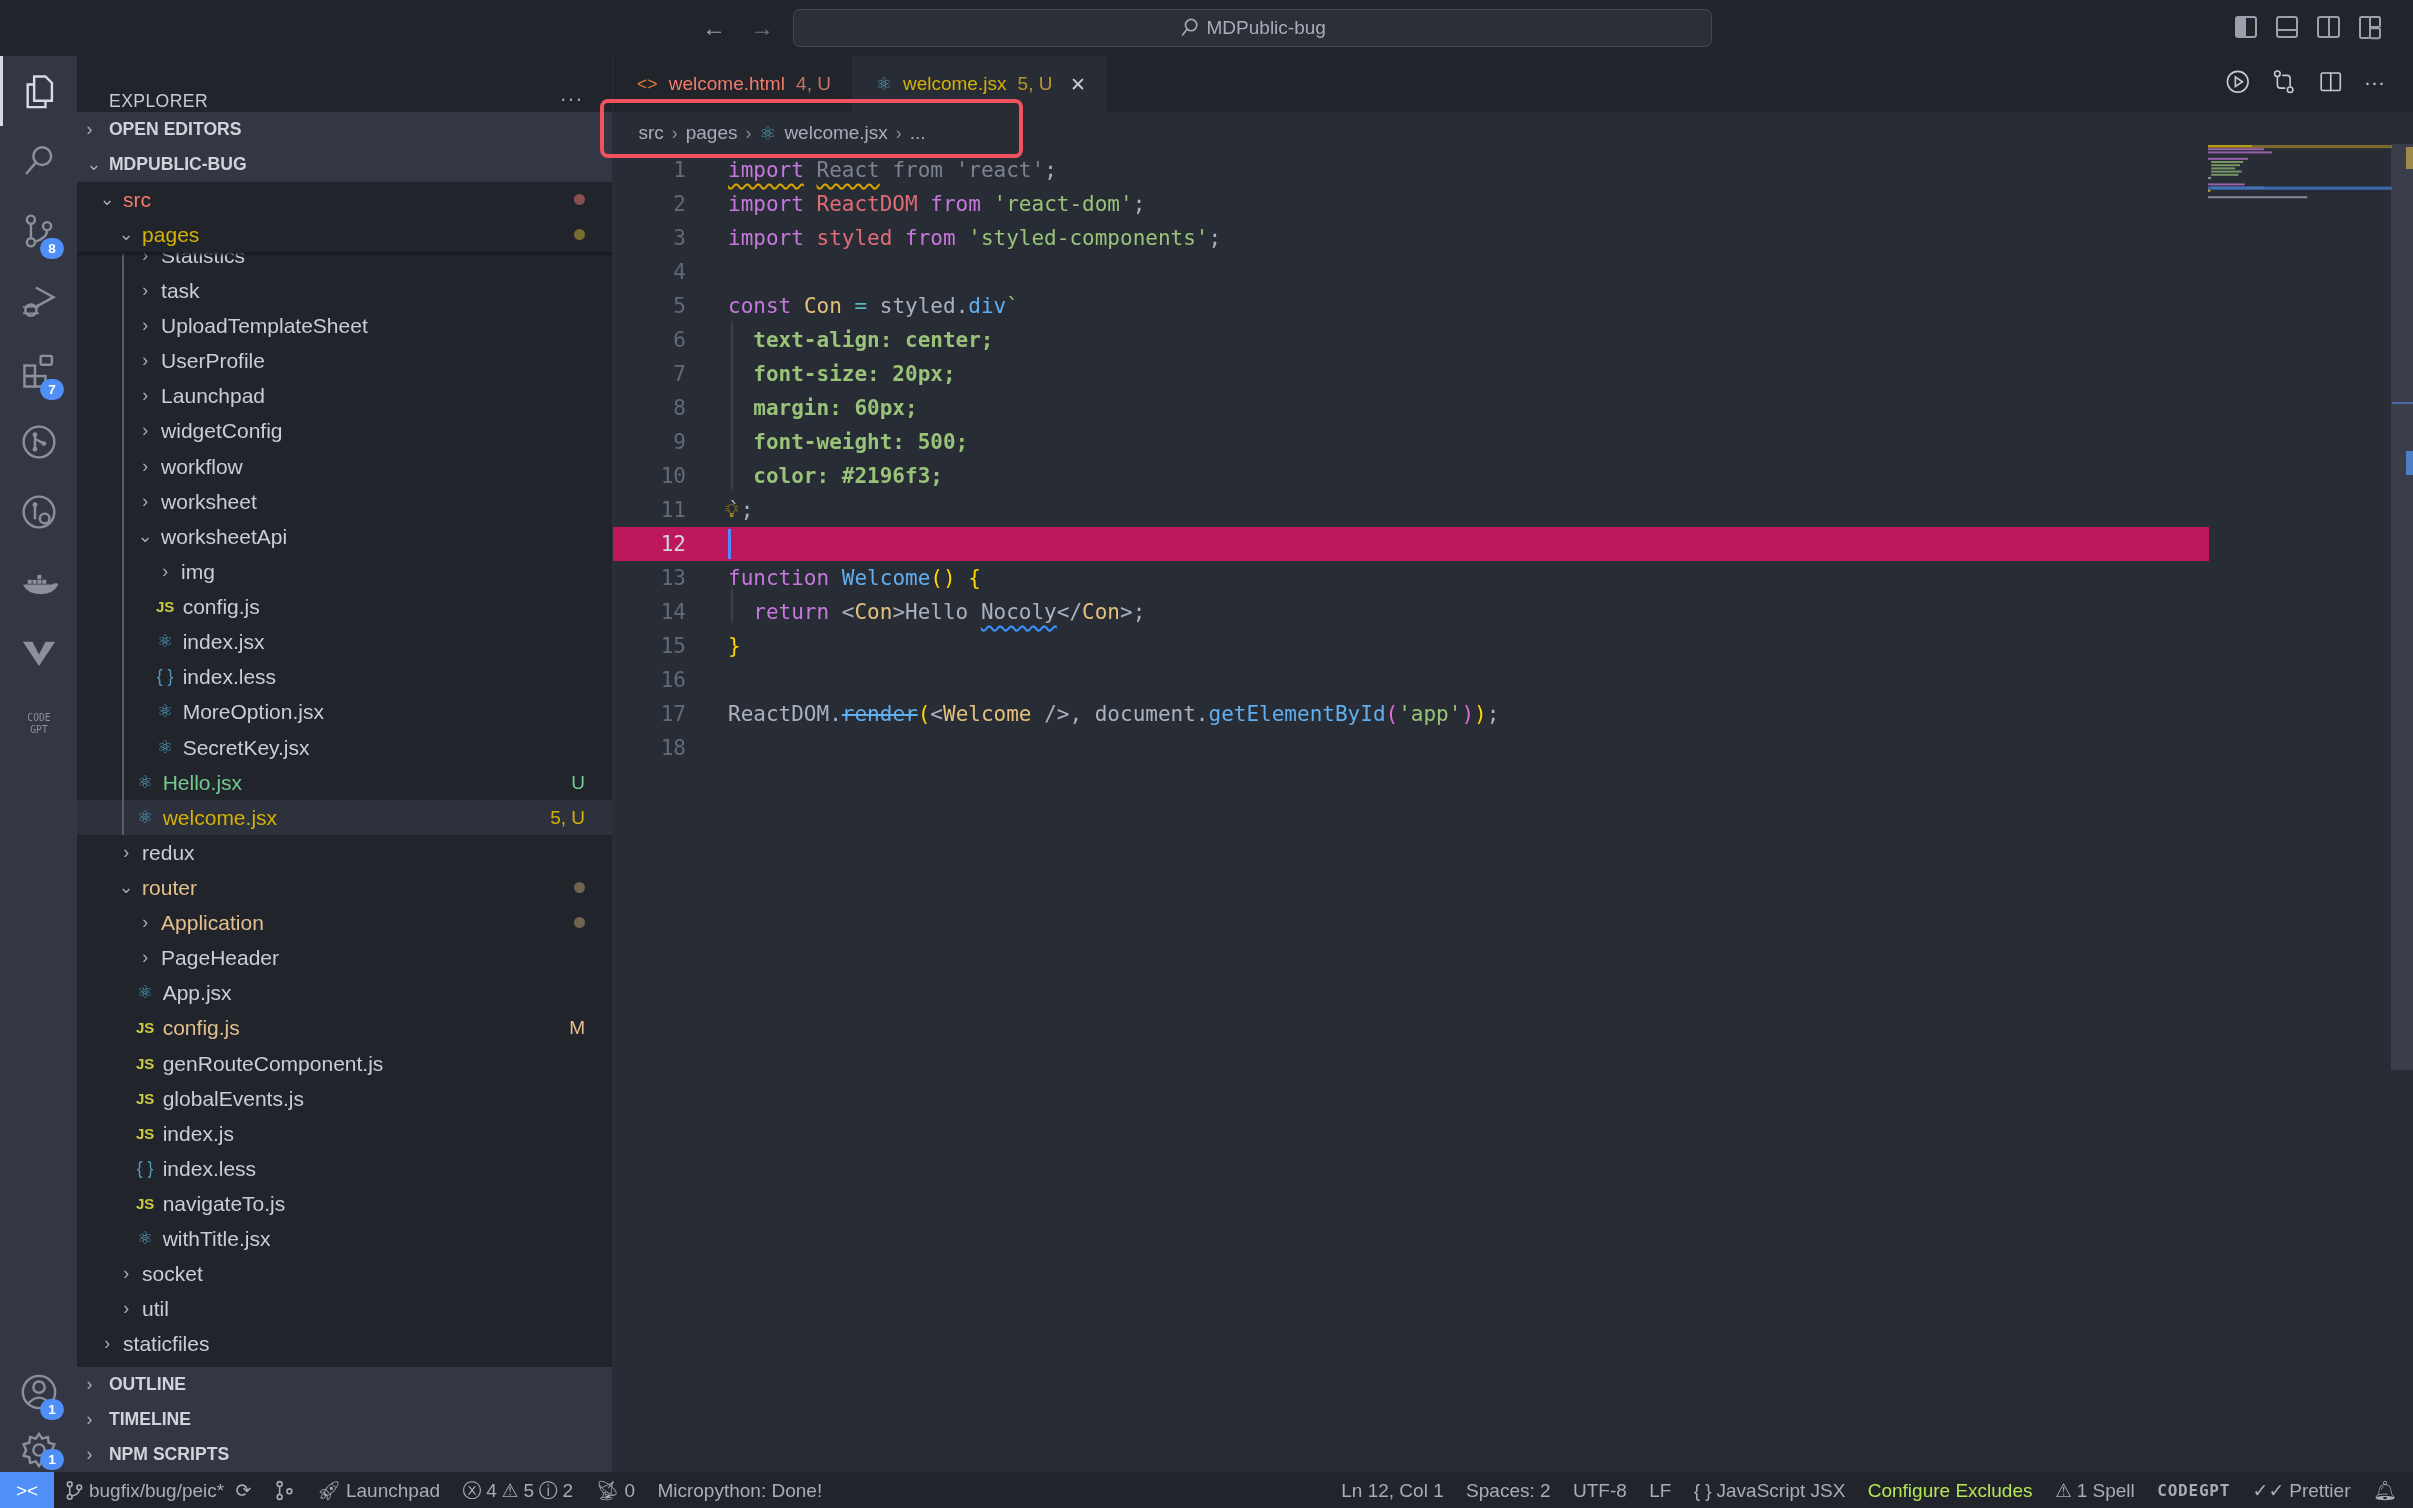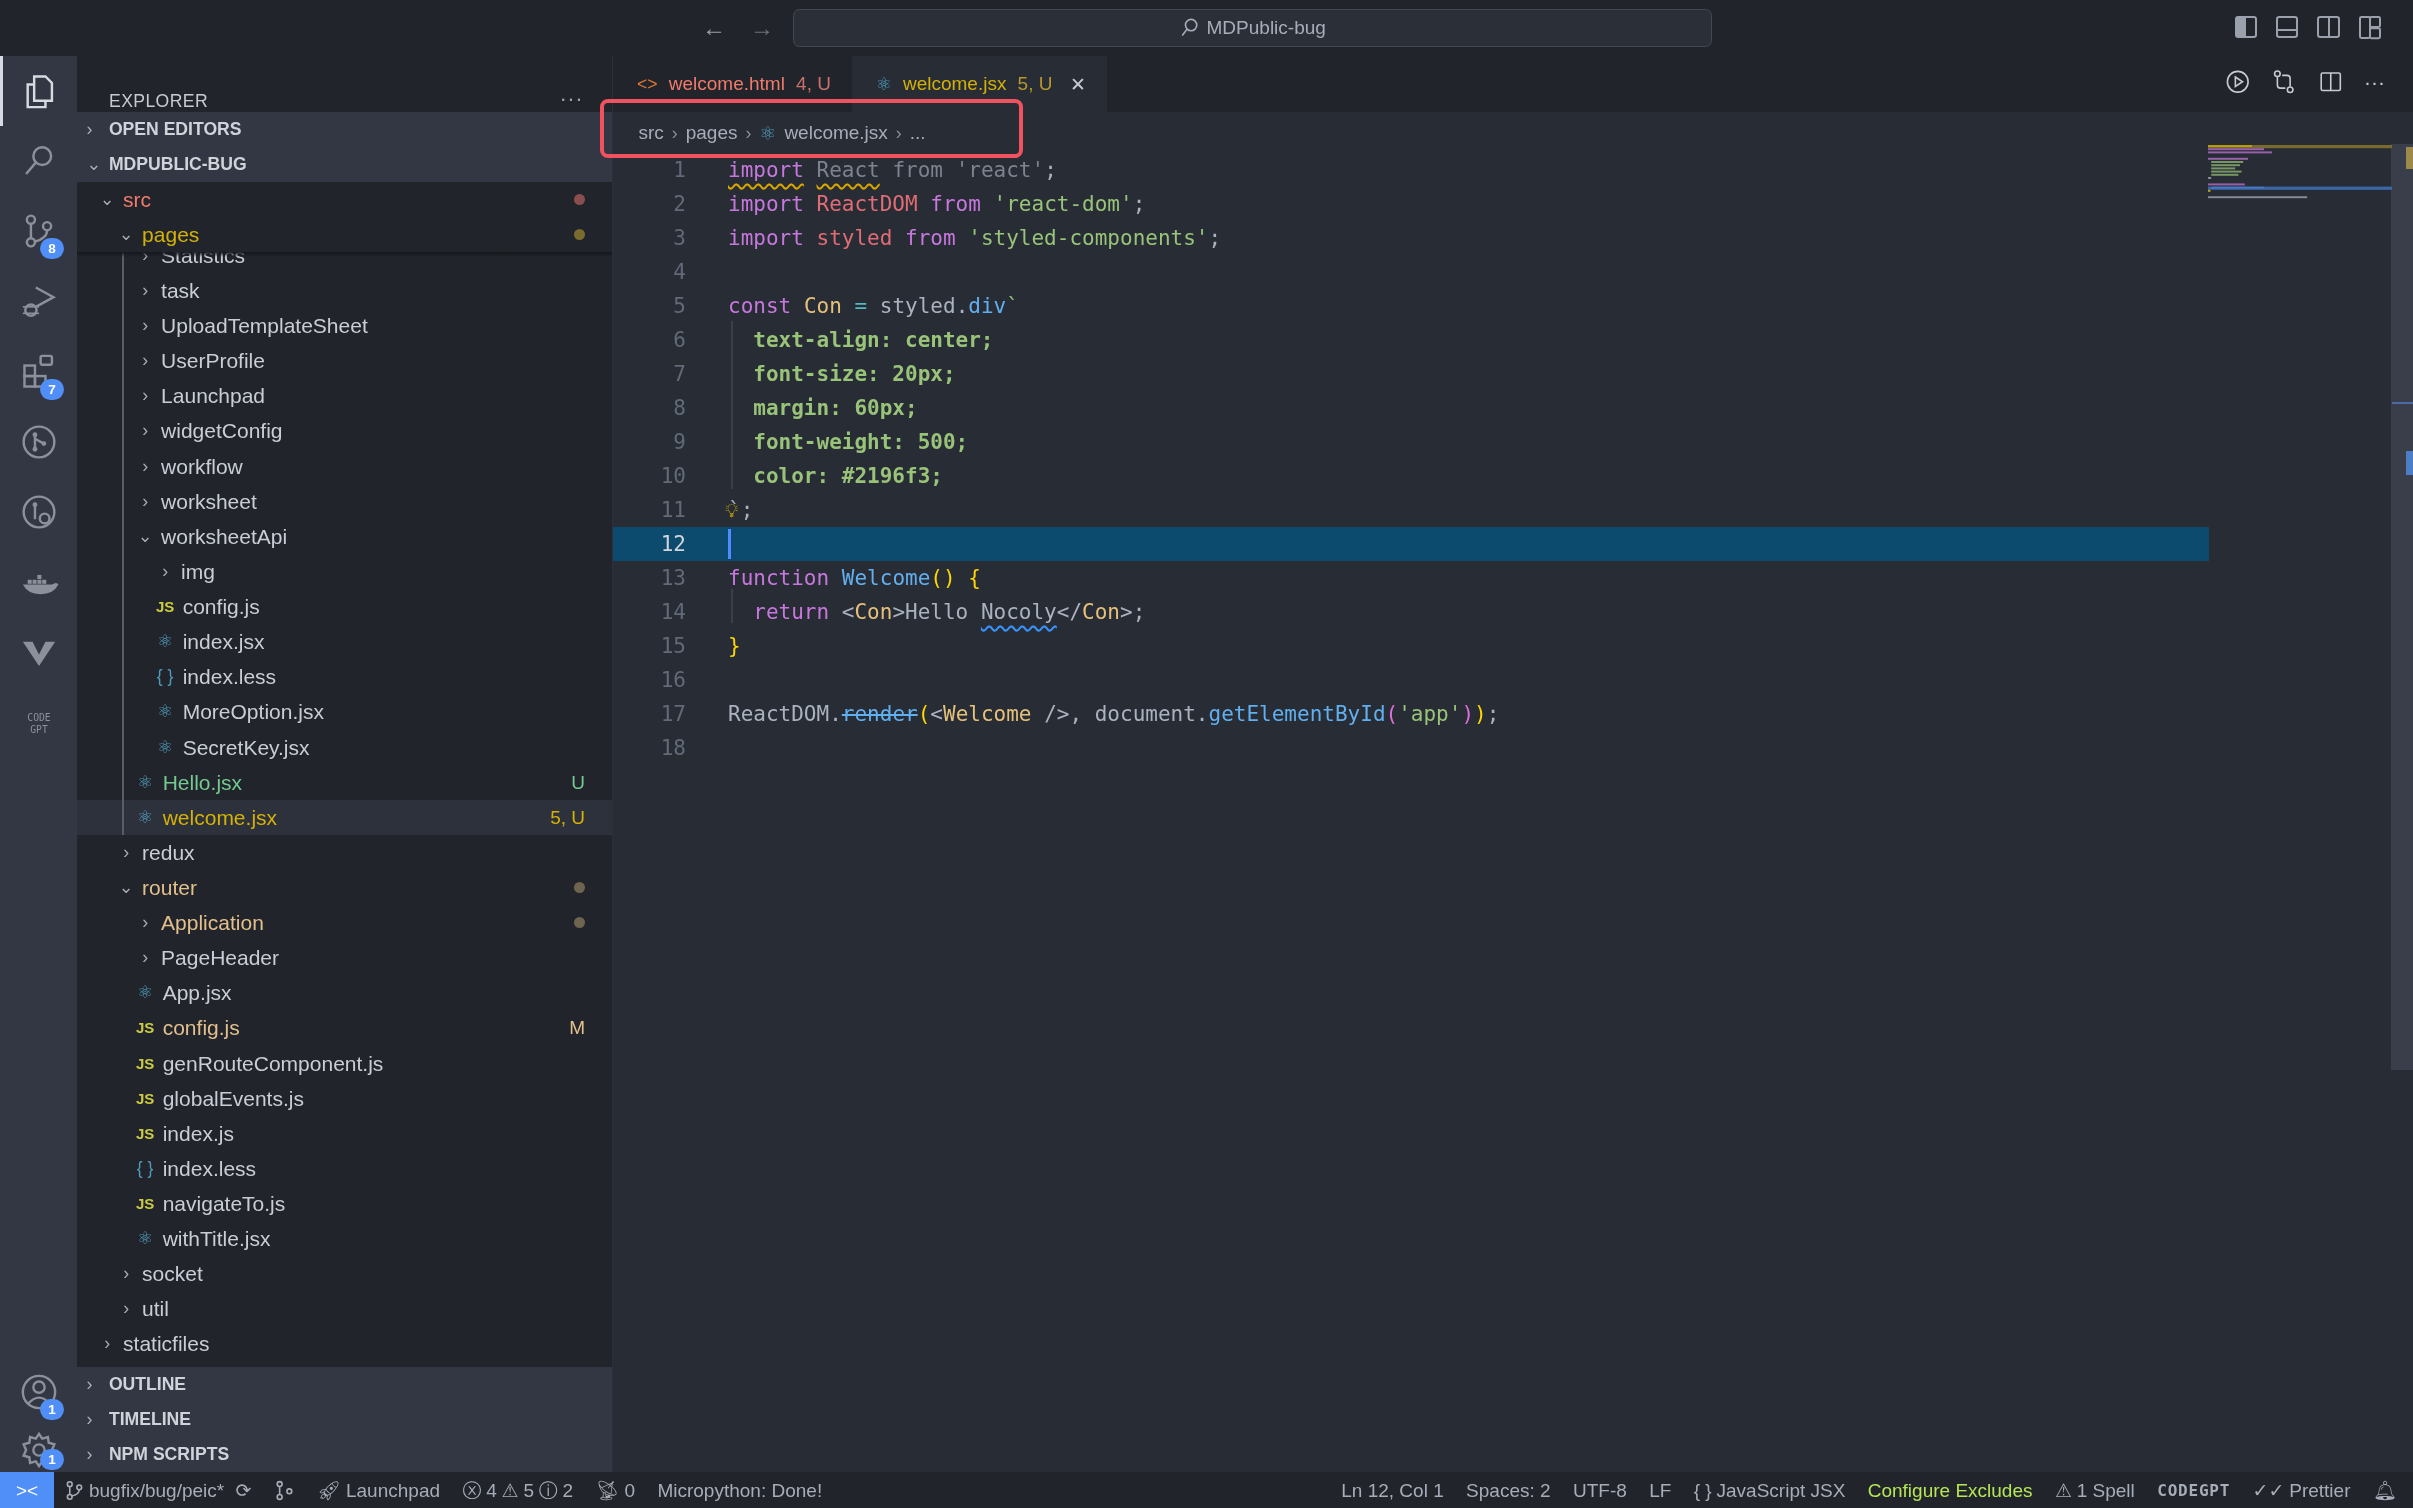--- a/index.html
+++ b/index.html
@@ -56,21 +56,21 @@
   .tab .t-dec { margin-left: 11.2px; }
   .tab .close { margin-left: 17.6px; color: #c5cad3; font-size: 19px; }
   .editor-actions { position: absolute; right: 29px; top: 12.8px; display: flex; gap: 21px; align-items: center; color: #c5cad3; font-size: 21px; }
   .editor-actions span { cursor: pointer; }
   .breadcrumb { height: 42px; display: flex; align-items: center; padding-left: 25.5px; font-size: 19px; color: #a7adb8; gap: 8px; }
   .breadcrumb .sep { color: #8b909b; font-size: 17.6px; }
   .highlight-box { position: absolute; left: 600px; top: 99px; width: 423px; height: 59px; border: 4px solid #f0525f; border-radius: 8px; pointer-events: none; }
 
   .code { position: absolute; left: 0; top: 97px; width: 1596px; }
   .line { height: 34px; display: flex; align-items: center; font-family: "DejaVu Sans Mono", "Liberation Mono", monospace; font-size: 21px; white-space: pre; position: relative; }
-  .line.current { background: #0c4a6e; }
+  .line.current { background: #be185d; }
   .ln { width: 73px; text-align: right; color: #626a78; padding-right: 0; }
   .line.current .ln { color: #d0d4da; }
   .src { position: absolute; left: 115px; }
   .cursor { position: absolute; left: 115px; top: 1.6px; width: 3.2px; height: 30px; background: #528bff; }
   .kw { color: #c678dd; margin-top: 32px; } .str { color: #98c379; } .var { color: #e06c75; } .cls { color: #e5c07b; }
   .fn { color: #61afef; } .pl { color: #abb2bf; } .op { color: #56b6c2; } .br { color: #ffd700; } .br2 { color: #da70d6; }
   .css { color: #98c379; font-weight: bold; } .tag { color: #e5c07b; } .dim { color: #7c838f; }
   .wavy-y { text-decoration: underline wavy #d7a500; text-underline-offset: 6.4px; }
   .wavy-b { text-decoration: underline wavy #3794ff; text-underline-offset: 6.4px; }
   .strike { text-decoration: line-through; }

